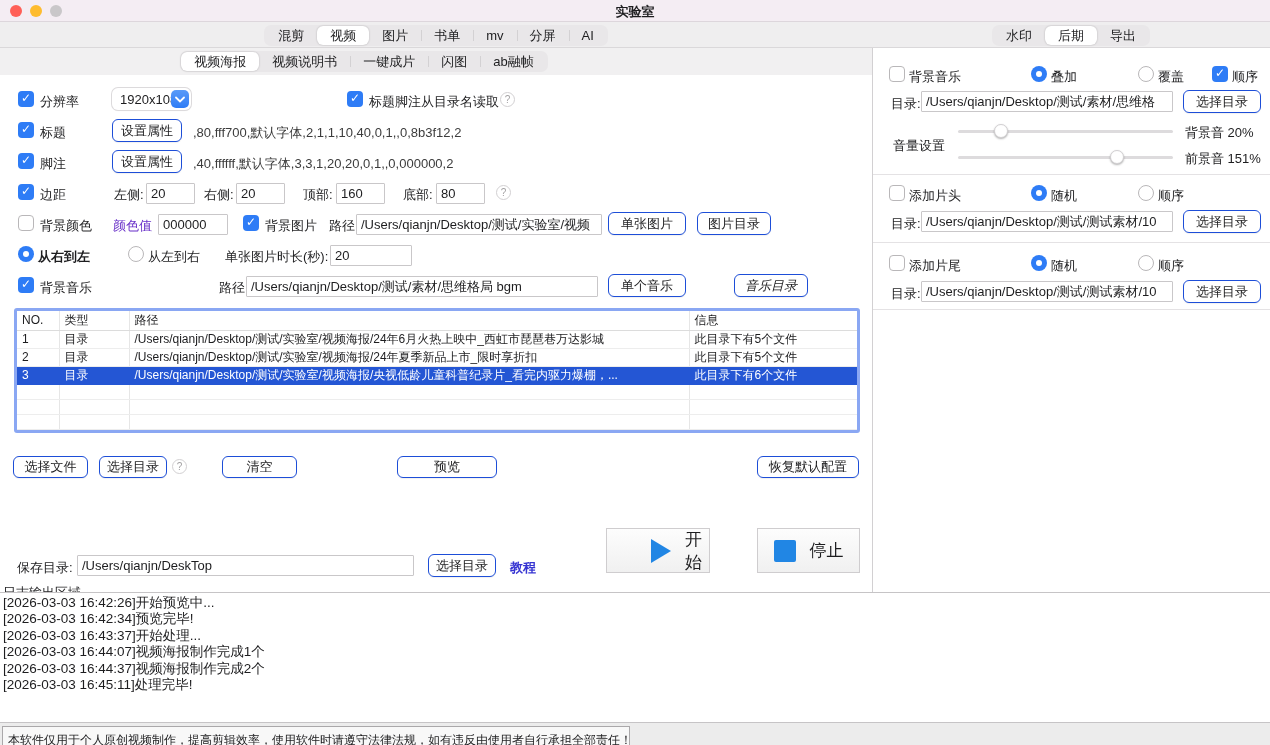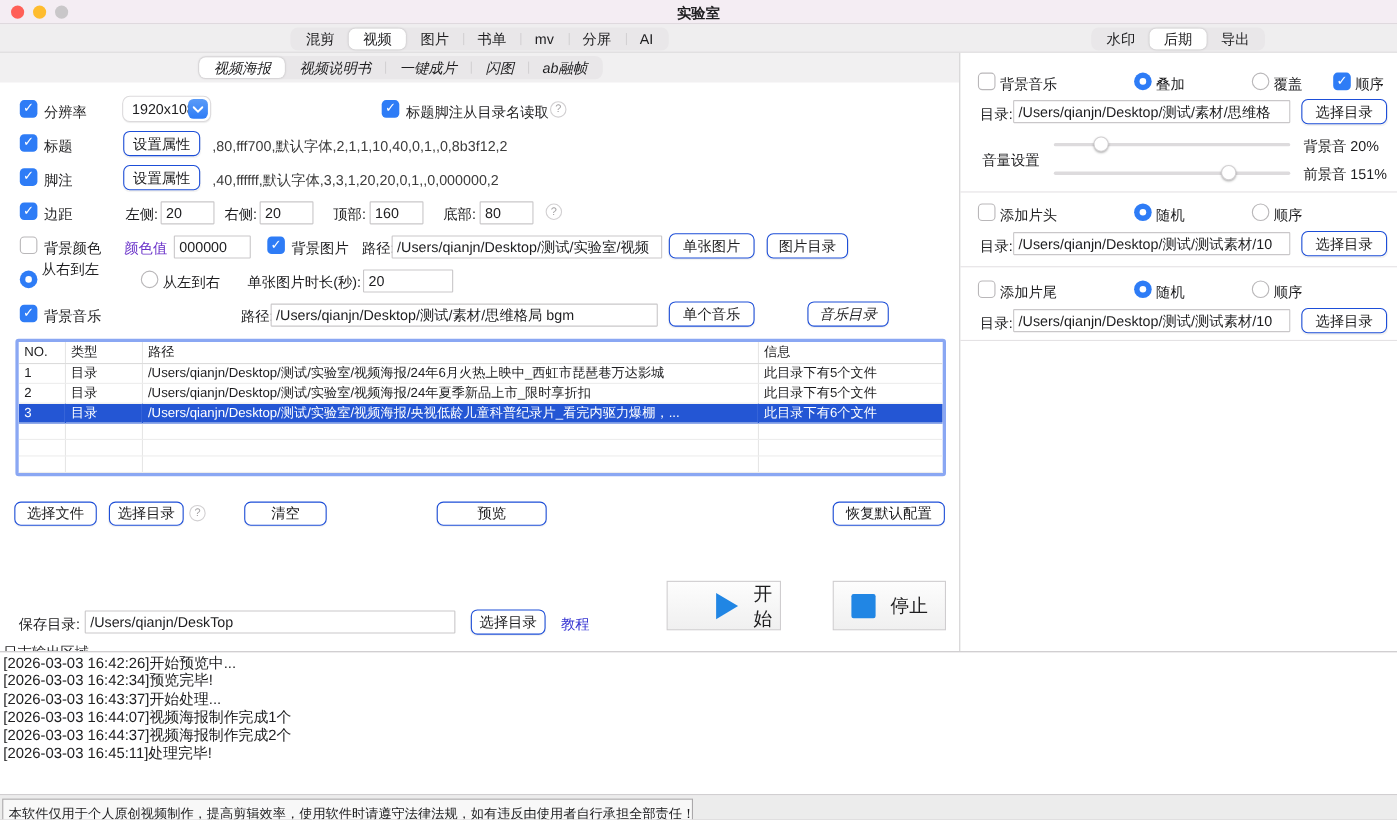--- a/index.html
+++ b/index.html
@@ -98,21 +98,21 @@
   </div>
   <div class="segwrap" style="left:872px;top:25px;width:398px;">
     <div class="seg">
       <div class="item">水印</div>
       <div class="item sel">后期</div>
       <div class="item">导出</div>
     </div>
   </div>
 
   <div class="substrip"></div>
-  <div class="segwrap" style="left:0;top:51px;width:728px;font-style:italic;">
+  <div class="segwrap" style="left:0;top:51px;width:728px;">
     <div class="seg">
       <div class="item sel">视频海报</div>
       <div class="item">视频说明书</div>
       <div class="item">一键成片</div>
       <div class="item">闪图</div>
       <div class="item">ab融帧</div>
     </div>
   </div>
 
   <div class="left-panel"></div>
@@ -159,21 +159,21 @@
   <span class="lbl" style="left:113px;top:217px;color:#6a32c9;">颜色值</span>
   <div class="input" style="left:158px;top:214px;width:70px;height:21px;">000000</div>
   <span class="cb on" style="left:243px;top:215px;"></span>
   <span class="lbl" style="left:265px;top:217px;">背景图片</span>
   <span class="lbl" style="left:329px;top:217px;">路径:</span>
   <div class="input" style="left:356px;top:214px;width:246px;height:21px;">/Users/qianjn/Desktop/测试/实验室/视频</div>
   <div class="btn" style="left:608px;top:212px;width:78px;height:23px;">单张图片</div>
   <div class="btn" style="left:697px;top:212px;width:74px;height:23px;">图片目录</div>
 
   <span class="radio on" style="left:18px;top:246px;"></span>
-  <span class="lbl" style="left:38px;top:236px;">从右到左</span>
+  <span class="lbl" style="left:38px;top:248px;font-weight:bold;">从右到左</span>
   <span class="radio" style="left:128px;top:246px;"></span>
   <span class="lbl" style="left:148px;top:248px;">从左到右</span>
   <span class="lbl" style="left:225px;top:248px;">单张图片时长(秒):</span>
   <div class="input" style="left:330px;top:245px;width:82px;height:21px;">20</div>
 
   <span class="cb on" style="left:18px;top:277px;"></span>
   <span class="lbl" style="left:40px;top:279px;">背景音乐</span>
   <span class="lbl" style="left:219px;top:279px;">路径:</span>
   <div class="input" style="left:246px;top:276px;width:352px;height:21px;">/Users/qianjn/Desktop/测试/素材/思维格局 bgm</div>
   <div class="btn" style="left:608px;top:274px;width:78px;height:23px;">单个音乐</div>
@@ -237,21 +237,21 @@
   <div class="btn" style="left:13px;top:456px;width:75px;height:22px;">选择文件</div>
   <div class="btn" style="left:99px;top:456px;width:68px;height:22px;">选择目录</div>
   <span class="help" style="left:172px;top:459px;"></span>
   <div class="btn" style="left:222px;top:456px;width:75px;height:22px;">清空</div>
   <div class="btn" style="left:397px;top:456px;width:100px;height:22px;">预览</div>
   <div class="btn" style="left:757px;top:456px;width:102px;height:22px;">恢复默认配置</div>
 
   <span class="lbl" style="left:17px;top:559px;">保存目录:</span>
   <div class="input" style="left:77px;top:555px;width:337px;height:21px;">/Users/qianjn/DeskTop</div>
   <div class="btn" style="left:428px;top:554px;width:68px;height:23px;">选择目录</div>
-  <span class="link" style="left:510px;top:559px;color:#3634d2;">教程</span>
+  <span class="link" style="left:510px;top:559px;color:#3634d2;font-weight:bold;">教程</span>
 
   <div class="bigbtn" style="left:606px;top:528px;padding-left:44px;">
     <span class="play-tri"></span>
     <span>开始</span>
   </div>
   <div class="bigbtn" style="left:757px;top:528px;width:103px;">
     <span class="stop-sq"></span>
     <span>停止</span>
   </div>
 

